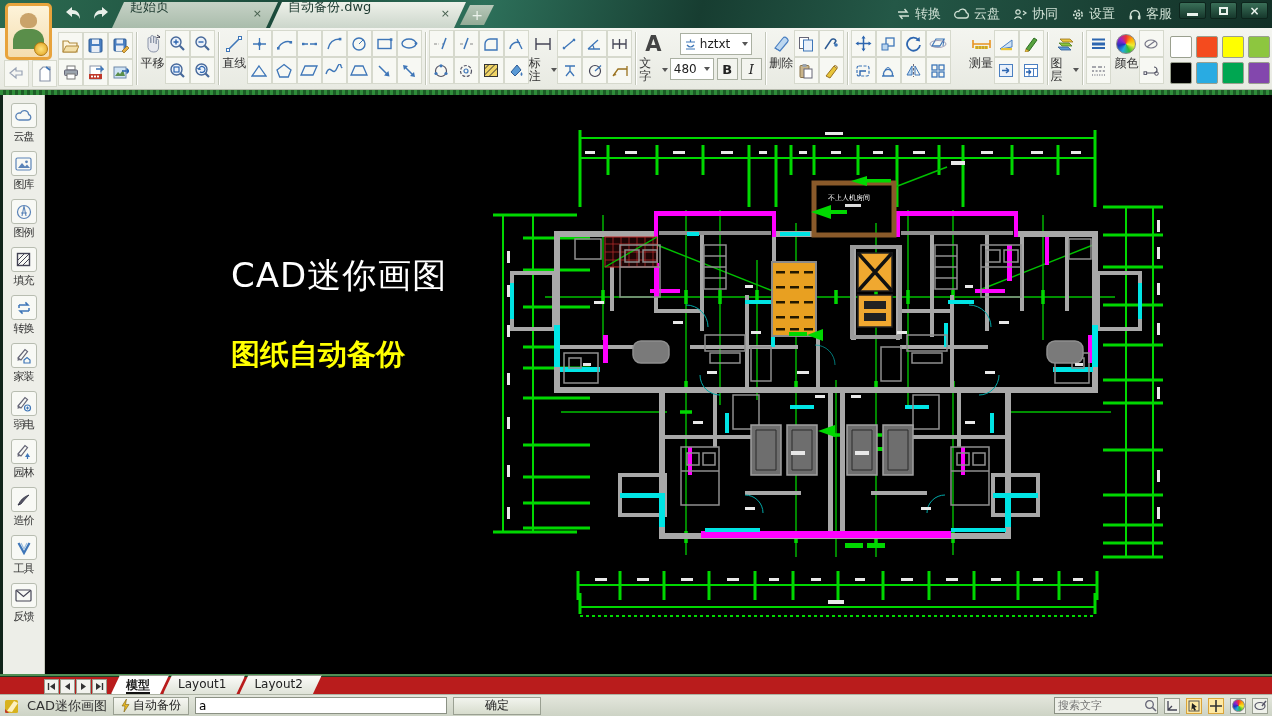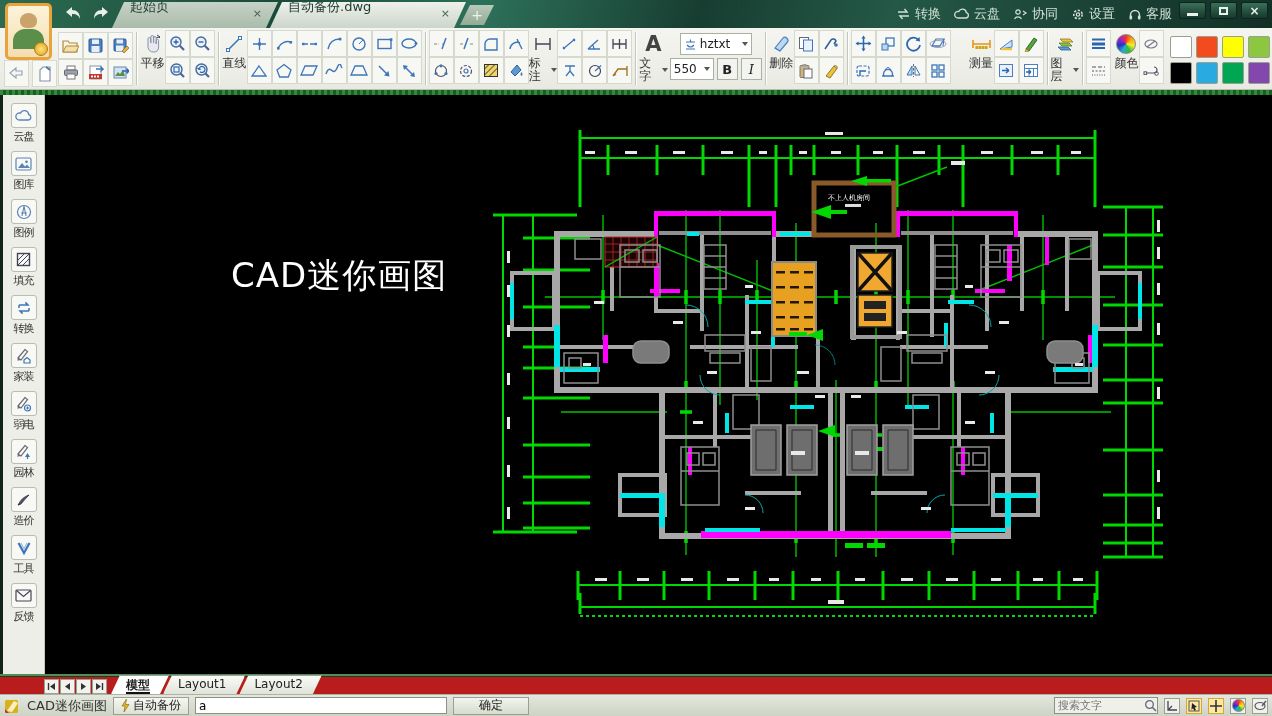--- a/index.html
+++ b/index.html
@@ -83,21 +83,21 @@
   .ltab.active{background:#fff;font-weight:bold;z-index:2}
   .ltab.active span{border-bottom:2px solid #111}
 
   
   .statusbar{height:22px;background:linear-gradient(#e4e7dd,#cdd3c5);border-top:1px solid #aeb4a5;
     display:flex;align-items:center;padding:0 4px;gap:6px}
   .appname{font-size:13px;color:#333}
   .sbtn{height:18px;border:1px solid #9aa092;background:linear-gradient(#f6f7f2,#dde1d4);
     display:flex;align-items:center;padding:0 7px;gap:3px;font-size:12px}
   .cmdinput{width:252px;height:17px;border:1px solid #8b9184;background:#fff;font-size:12px;padding:0 3px;font-family:inherit}
-  .okbtn{width:76px;height:18px;border:1px solid #9aa092;background:linear-gradient(#f2f4ee,#d7dccd);
+  .okbtn{width:88px;height:18px;border:1px solid #9aa092;background:linear-gradient(#f2f4ee,#d7dccd);
     display:flex;align-items:center;justify-content:center;font-size:12px}
   .spacer{flex:1}
   .searchwrap{display:flex;align-items:center;border:1px solid #8b9184;background:#eef0e9;height:17px;width:104px}
   .searchwrap input{flex:1;border:none;background:transparent;font-size:11px;padding:0 3px;width:80px;font-family:inherit;color:#555;outline:none}
   .sq{width:16px;height:16px;display:flex;align-items:center;justify-content:center;border:1px solid #9aa092;background:#eff1ea}
   .sq.hl{background:#ffe9a2;border-color:#d9a43a}
   svg{display:block}
 </style>
 </head>
 <body>
@@ -516,21 +516,21 @@
     <div class="tcol" style="gap:3px;margin:3px 0 0 2px">
       <div class="selbox" style="width:72px">
         <svg width="13" height="13" viewBox="0 0 13 13">
             <path d="M2 4 h9 M6.5 1.5 v3 M3 7 q3.5 4 7 0 M2 11 h9" fill="none" stroke="#3e76b8" stroke-width="1.2"></path>
           </svg>
         <span style="flex:1">hztxt</span>
         <span class="caret"></span>
       </div>
       <div class="trow" style="gap:3px">
         <div class="selbox" style="width:44px">
-          <span style="flex:1">550</span>
+          <span style="flex:1">480</span>
           <span class="caret"></span>
         </div>
         <div class="bi" style="font-weight:bold">B</div>
         <div class="bi" style="font-style:italic;font-family:'DejaVu Serif',serif">I</div>
       </div>
     </div>
     <div class="tsep"></div>
 
     <div class="tcol">
       <div class="tb flat">
@@ -847,20 +847,21 @@
               <rect x="1" y="1" width="15" height="11" rx="1" fill="none" stroke="#445" stroke-width="1.2"></rect>
               <path d="M1.5 1.5 L8.5 7.5 L15.5 1.5" fill="none" stroke="#445" stroke-width="1.1"></path>
             </svg>
           </div>
         <div class="slabel">反馈</div>
       </div>
     </div>
 
     <div class="canvas">
       <div class="wm1">CAD迷你画图</div>
+      <div class="wm2">图纸自动备份</div>
 
       <svg width="1229" height="579" viewBox="0 0 1229 579">
 
         <g stroke="#00d800">
           <line x1="535" y1="43" x2="1050" y2="43" stroke-width="2"></line>
           <line x1="535" y1="63" x2="1050" y2="63" stroke-width="2"></line>
           <path stroke-width="3" d="M535 35V112 M1050 35V112 M563 50V80 M612 50V80 M658 50V80 M704 50V112 M731 50V112 M746 50V80 M769 50V80 M813 50V80 M852 50V112 M894 50V80 M918 50V112 M967 50V80 M1013 50V80"></path>
         </g>
         <g stroke="#00d800">
           <line x1="533" y1="490" x2="1052" y2="490" stroke-width="2"></line>

